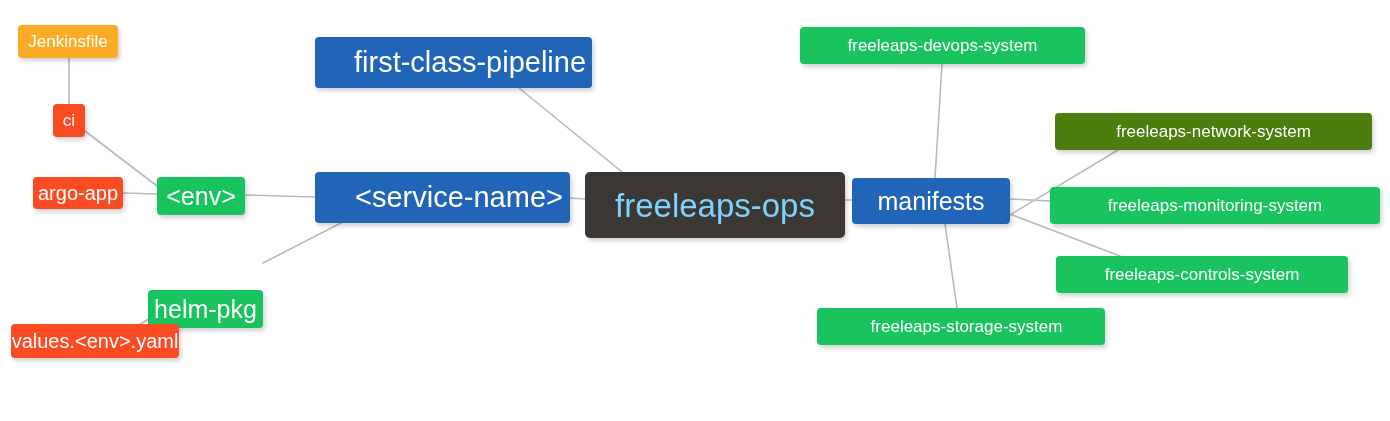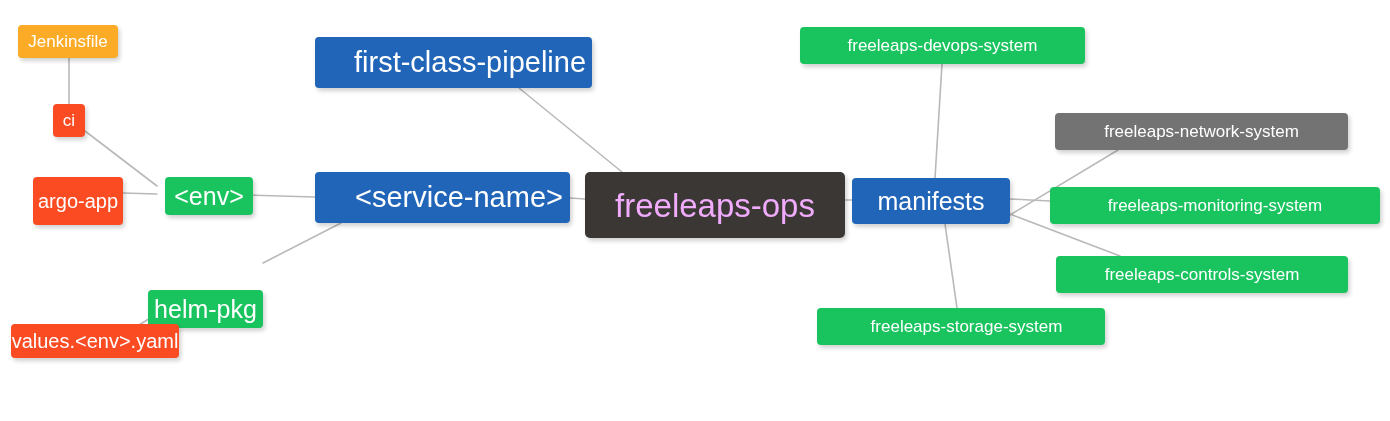--- a/index.html
+++ b/index.html
@@ -70,48 +70,48 @@
       <line x1="1010" y1="214" x2="1120" y2="256" stroke="#b9b9b9" stroke-width="1.6" stroke-linecap="round"></line>
       <line x1="945" y1="224" x2="957" y2="308" stroke="#b9b9b9" stroke-width="1.6" stroke-linecap="round"></line>
     </svg>
   <div id="node-layer">
       <div class="node size-tiny" style="left: 18px; top: 25px; width: 100px; height: 33px; background: rgb(251, 171, 37); color: rgb(255, 255, 255);">
         <span>Jenkinsfile</span>
       </div>
       <div class="node size-tiny" style="left: 53px; top: 104px; width: 32px; height: 33px; background: rgb(250, 75, 34); color: rgb(255, 255, 255);">
         <span>ci</span>
       </div>
-      <div class="node size-xs" style="left: 33px; top: 177px; width: 90px; height: 48px; background: rgb(250, 75, 34); color: rgb(255, 255, 255); text-align: right;">
+      <div class="node size-xs" style="left: 33px; top: 177px; width: 90px; height: 32px; background: rgb(250, 75, 34); color: rgb(255, 255, 255); text-align: right;">
         <span>argo-app</span>
       </div>
-      <div class="node size-md" style="left: 157px; top: 177px; width: 88px; height: 38px; background: rgb(25, 196, 95); color: rgb(255, 255, 255); margin-left: 8px;">
+      <div class="node size-md" style="left: 157px; top: 177px; width: 88px; height: 38px; background: rgb(25, 196, 95); color: rgb(255, 255, 255);">
         <span>&lt;env&gt;</span>
       </div>
       <div class="node size-md" style="left: 148px; top: 258px; width: 115px; height: 38px; background: rgb(25, 196, 95); color: rgb(255, 255, 255); margin-top: 32px;">
         <span>helm-pkg</span>
       </div>
       <div class="node size-xs" style="left: 11px; top: 324px; width: 168px; height: 34px; background: rgb(250, 75, 34); color: rgb(255, 255, 255);">
         <span>values.&lt;env&gt;.yaml</span>
       </div>
       <div class="node size-lg" style="left: 315px; top: 37px; width: 277px; height: 51px; background: rgb(32, 101, 184); color: rgb(255, 255, 255);">
         <span>first-class-pipeline</span>
       </div>
       <div class="node size-lg" style="left: 315px; top: 172px; width: 255px; height: 51px; background: rgb(32, 101, 184); color: rgb(255, 255, 255);">
         <span>&lt;service-name&gt;</span>
       </div>
-      <div class="node size-xl root" style="left: 585px; top: 172px; width: 260px; height: 66px; background: rgb(59, 55, 52); color: #f0abfc;">
+      <div class="node size-xl root" style="left: 585px; top: 172px; width: 260px; height: 66px; background: rgb(59, 55, 52); color: #7dd3fc;">
         <span>freeleaps-ops</span>
       </div>
       <div class="node size-md" style="left: 852px; top: 178px; width: 158px; height: 46px; background: rgb(32, 101, 184); color: rgb(255, 255, 255);">
         <span>manifests</span>
       </div>
       <div class="node size-sm" style="left: 800px; top: 27px; width: 285px; height: 37px; background: rgb(25, 196, 95); color: rgb(255, 255, 255);">
         <span>freeleaps-devops-system</span>
       </div>
-      <div class="node size-sm" style="left: 1055px; top: 113px; width: 293px; height: 37px; background: #737373; color: rgb(255, 255, 255);">
+      <div class="node size-sm" style="left: 1055px; top: 113px; width: 317px; height: 37px; background: #4d7c0f; color: rgb(255, 255, 255);">
         <span>freeleaps-network-system</span>
       </div>
       <div class="node size-sm" style="left: 1050px; top: 187px; width: 330px; height: 37px; background: rgb(25, 196, 95); color: rgb(255, 255, 255);">
         <span>freeleaps-monitoring-system</span>
       </div>
       <div class="node size-sm" style="left: 1056px; top: 256px; width: 292px; height: 37px; background: rgb(25, 196, 95); color: rgb(255, 255, 255);">
         <span>freeleaps-controls-system</span>
       </div>
       <div class="node size-sm" style="left: 817px; top: 308px; width: 288px; height: 37px; background: rgb(25, 196, 95); color: rgb(255, 255, 255); padding-left: 21px;">
         <span>freeleaps-storage-system</span>

